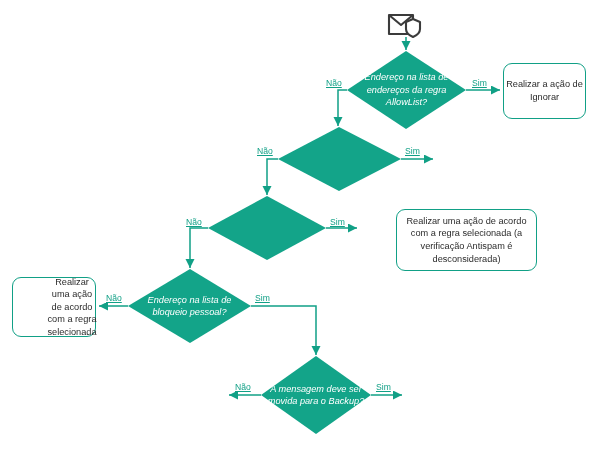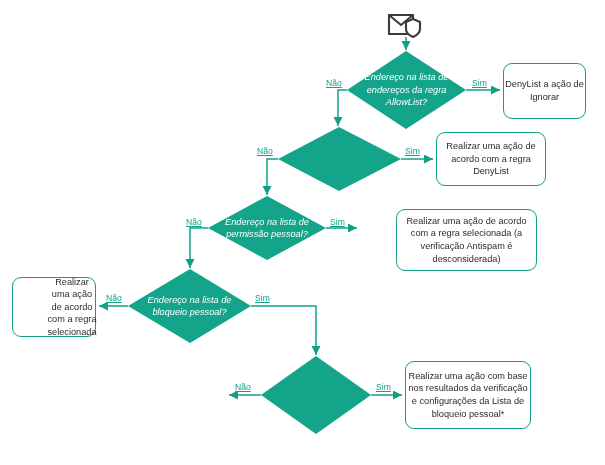--- a/index.html
+++ b/index.html
@@ -116,49 +116,43 @@
       <path d="M389,15 L401,25 L413,15"></path>
       <path d="M406,22 L413,19 L420,22 L420,29 Q420,34 413,37 Q406,34 406,29 Z" fill="#ffffff"></path>
     </g>
   </svg>
 
   <div class="node decision" style="left:347px; top:51px; width:119px; height:78px;">
     <span class="txt">Endereço na lista de endereços da regra AllowList?</span>
   </div>
 
 
-  <div class="node decision" style="left:208px; top:196px; width:118px; height:64px;">
-    <span class="txt">Endereço na lista de permissão pessoal?</span>
-  </div>
 
   <div class="node decision" style="left:128px; top:269px; width:123px; height:74px;">
     <span class="txt">Endereço na lista de bloqueio pessoal?</span>
   </div>
 
+  <div class="node decision" style="left:261px; top:356px; width:110px; height:78px;">
+    <span class="txt">A mensagem deve ser movida para o Backup?</span>
+  </div>
 
   <div class="node process" style="left:503px; top:63px; width:83px; height:56px;">
-    <span>DenyList a ação de Ignorar</span>
+    <span>Realizar a ação de Ignorar</span>
   </div>
 
-  <div class="node process" style="left:436px; top:132px; width:110px; height:54px;">
-    <span>Realizar uma ação de acordo com a regra DenyList</span>
-  </div>
 
   <div class="node process" style="left:360px; top:209px; width:141px; height:62px;margin-left:36px;">
     <span>Realizar uma ação de acordo com a regra selecionada (a verificação Antispam é desconsiderada)</span>
   </div>
 
   <div class="node process" style="left:12px; top:277px; width:84px; height:60px;padding-left:36px;">
     <span>Realizar uma ação de acordo com a regra selecionada</span>
   </div>
 
 
-  <div class="node process" style="left:405px; top:361px; width:126px; height:68px;">
-    <span>Realizar uma ação com base nos resultados da verificação e configurações da Lista de bloqueio pessoal*</span>
-  </div>
 
   <div class="label" style="left:325px; top:78px;">Não</div>
   <div class="label" style="left:471px; top:78px;">Sim</div>
 
   <div class="label" style="left:256px; top:146px;">Não</div>
   <div class="label" style="left:404px; top:146px;">Sim</div>
 
   <div class="label" style="left:185px; top:217px;">Não</div>
   <div class="label" style="left:329px; top:217px;">Sim</div>
 

